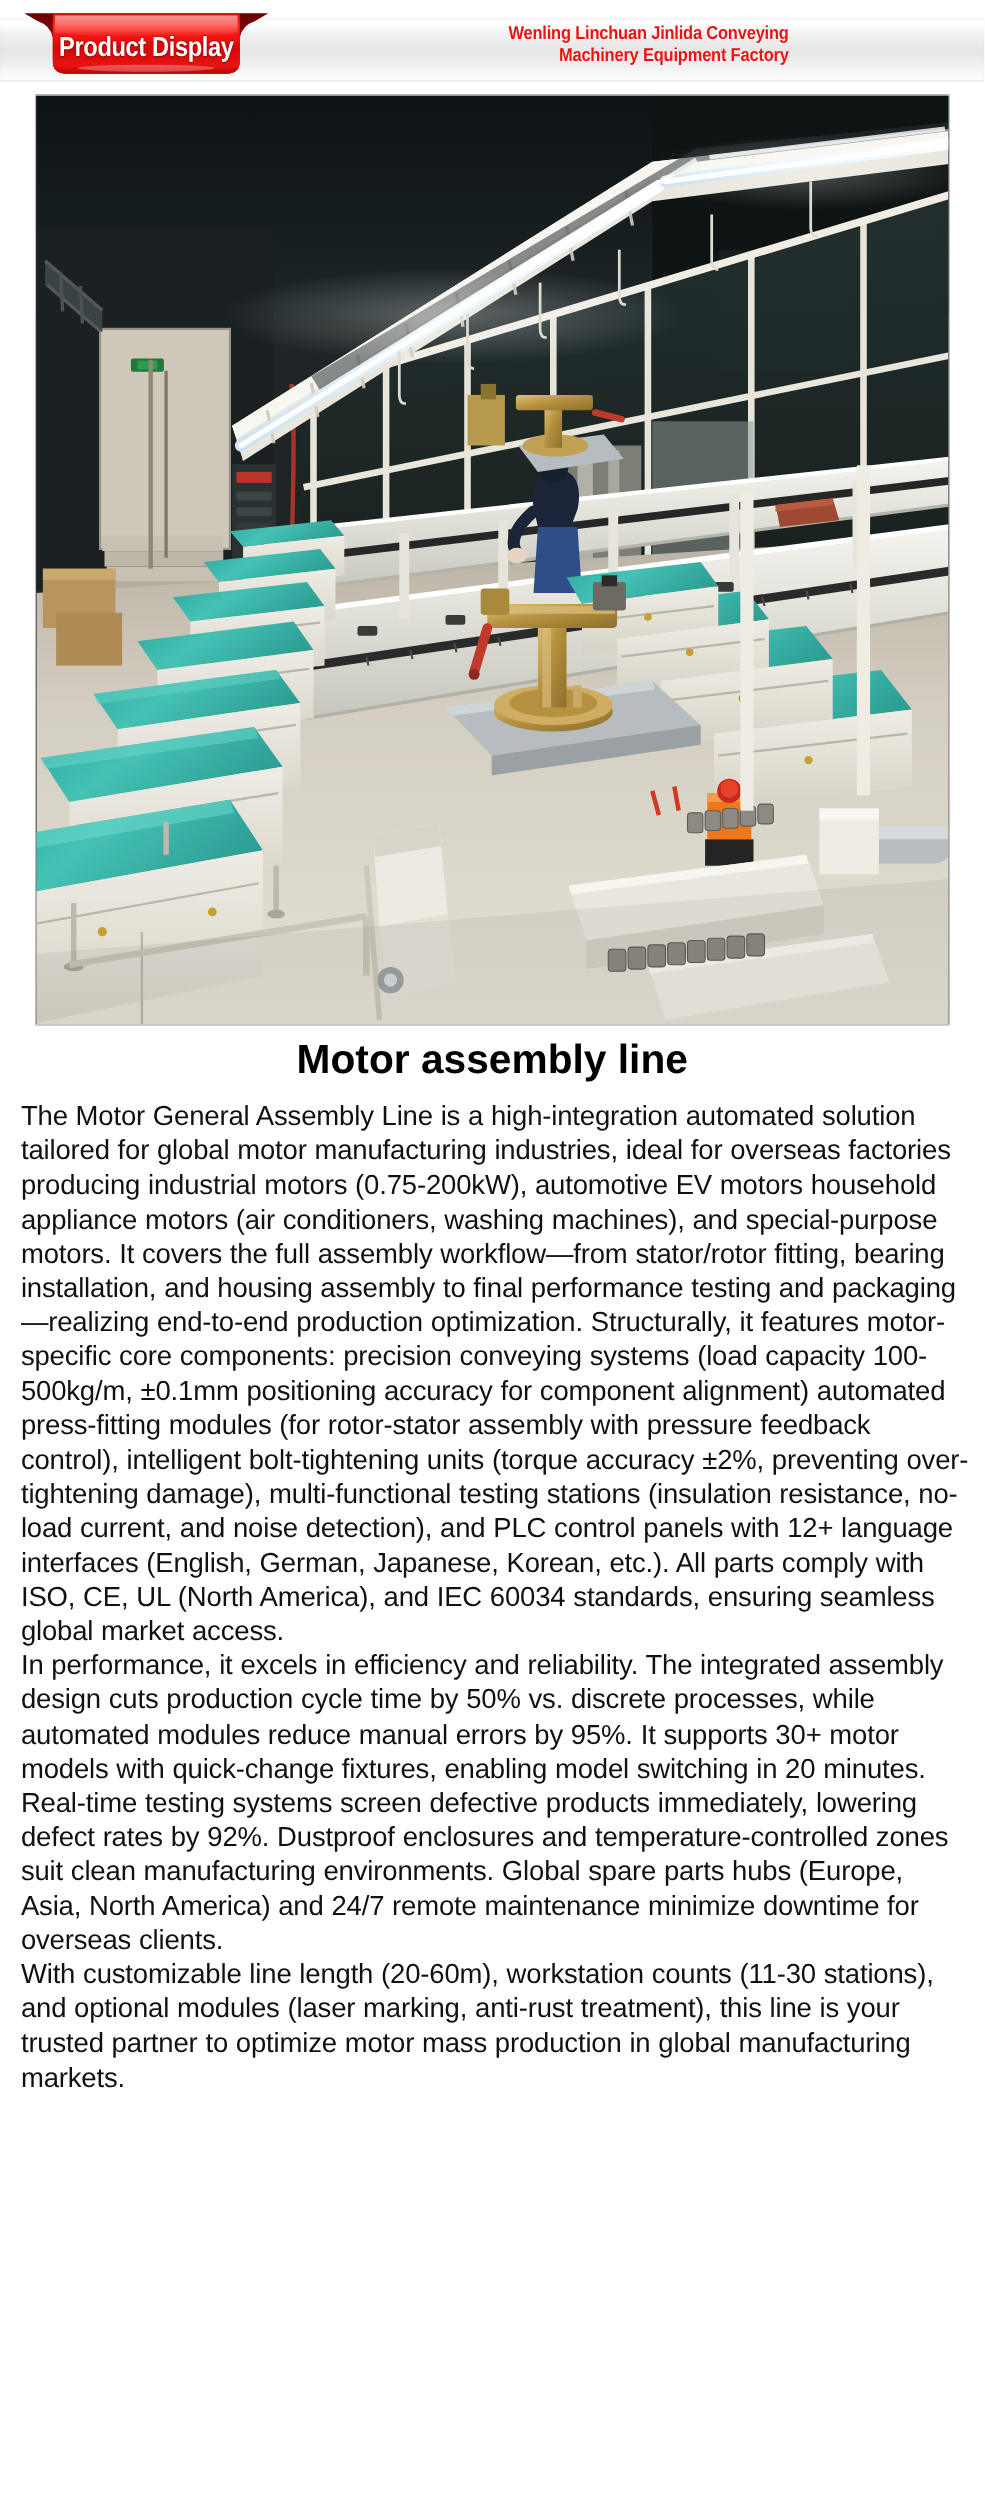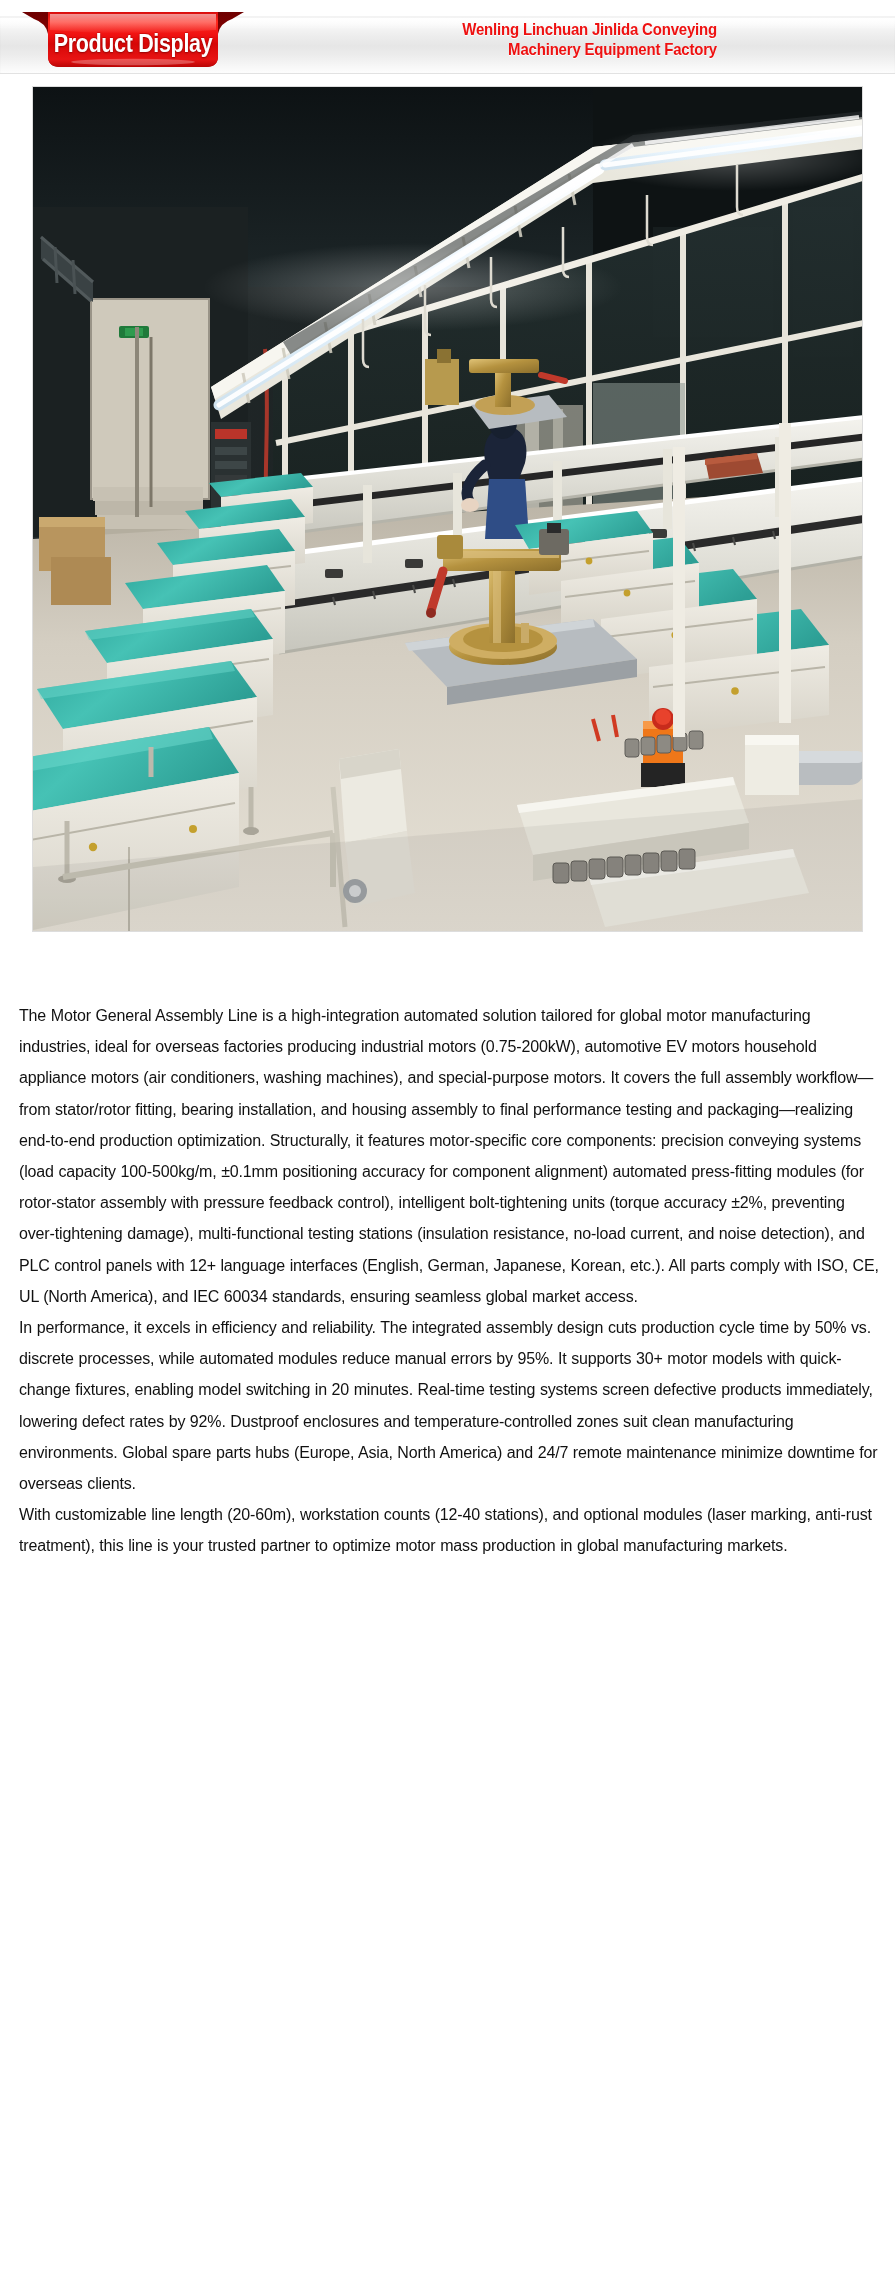--- a/index.html
+++ b/index.html
@@ -109,21 +109,21 @@
     letter-spacing:0px;
     color:#000;
   }
 
   
   .desc{
     position:absolute;
     left:19px; top:1000px;
     width:862px;
     font-family:"Liberation Sans","DejaVu Sans",sans-serif;
-    font-size:16px;
+    font-size:25px;
     line-height:31.2px;
     color:#111;
     letter-spacing:-0.15px;
     word-spacing:0.3px;
   }
   .desc p{margin:0;padding:0;}
 </style>
 </head>
 <body>
 
@@ -546,20 +546,21 @@
 
       <g fill="#efece3">
         <rect x="640" y="360" width="12" height="290"></rect>
         <rect x="746" y="336" width="12" height="300"></rect>
       </g>
 
       <path d="M0,780 L831,712 L831,846 L0,846 Z" fill="#000" opacity=".05"></path>
     </svg>
   </div>
 
+  <div class="product-title">Motor assembly line</div>
 
   <div class="desc">
     <p>The Motor General Assembly Line is a high-integration automated solution tailored for global motor manufacturing industries, ideal for overseas factories producing industrial motors (0.75-200kW), automotive EV motors household appliance motors (air conditioners, washing machines), and special-purpose motors. It covers the full assembly workflow—from stator/rotor fitting, bearing installation, and housing assembly to final performance testing and packaging—realizing end-to-end production optimization. Structurally, it features motor-specific core components: precision conveying systems (load capacity 100-500kg/m, ±0.1mm positioning accuracy for component alignment) automated press-fitting modules (for rotor-stator assembly with pressure feedback control),  intelligent bolt-tightening units (torque accuracy ±2%, preventing over-tightening damage),  multi-functional testing stations (insulation resistance, no-load current, and noise detection),  and PLC control panels with 12+ language interfaces (English, German, Japanese, Korean,  etc.). All parts comply with ISO, CE, UL (North America), and IEC 60034 standards, ensuring seamless global market access.</p>
     <p>In performance,  it excels in efficiency and reliability. The integrated assembly design cuts production cycle time by 50% vs. discrete  processes,  while automated modules reduce manual errors by 95%. It supports 30+ motor models with quick-change fixtures,  enabling model switching in 20 minutes. Real-time testing systems screen defective products immediately,  lowering defect rates by 92%. Dustproof enclosures and temperature-controlled zones suit clean manufacturing  environments. Global spare parts hubs (Europe, Asia,  North America) and 24/7 remote maintenance minimize downtime for overseas clients.</p>
-    <p>With customizable line length (20-60m), workstation counts (12-40 stations), and optional modules (laser marking, anti-rust treatment),  this line is your trusted partner to optimize motor mass production in global manufacturing markets.</p>
+    <p>With customizable line length (20-60m), workstation counts (11-30 stations), and optional modules (laser marking, anti-rust treatment),  this line is your trusted partner to optimize motor mass production in global manufacturing markets.</p>
   </div>
 
 </div>
 
 </body></html>

